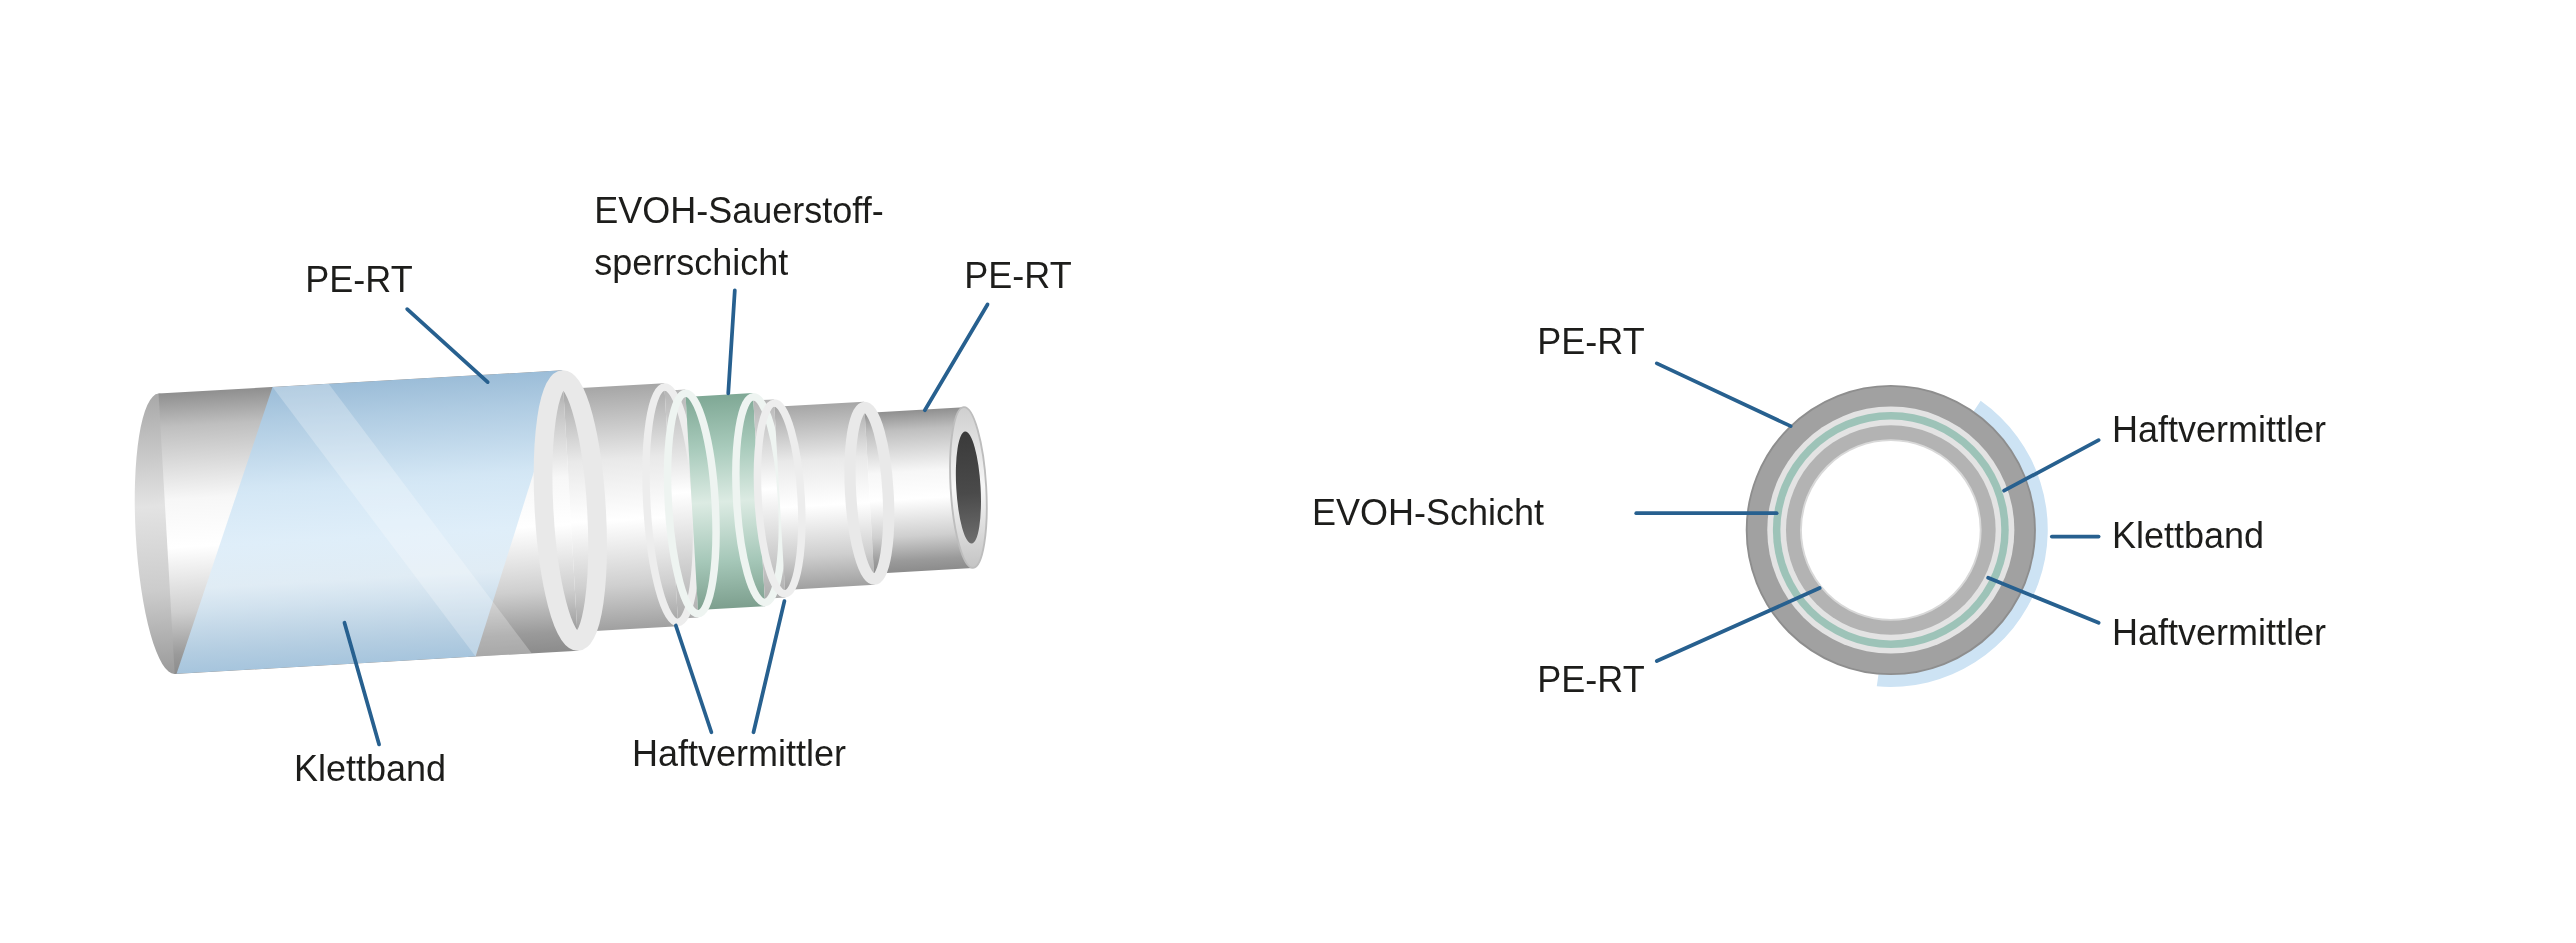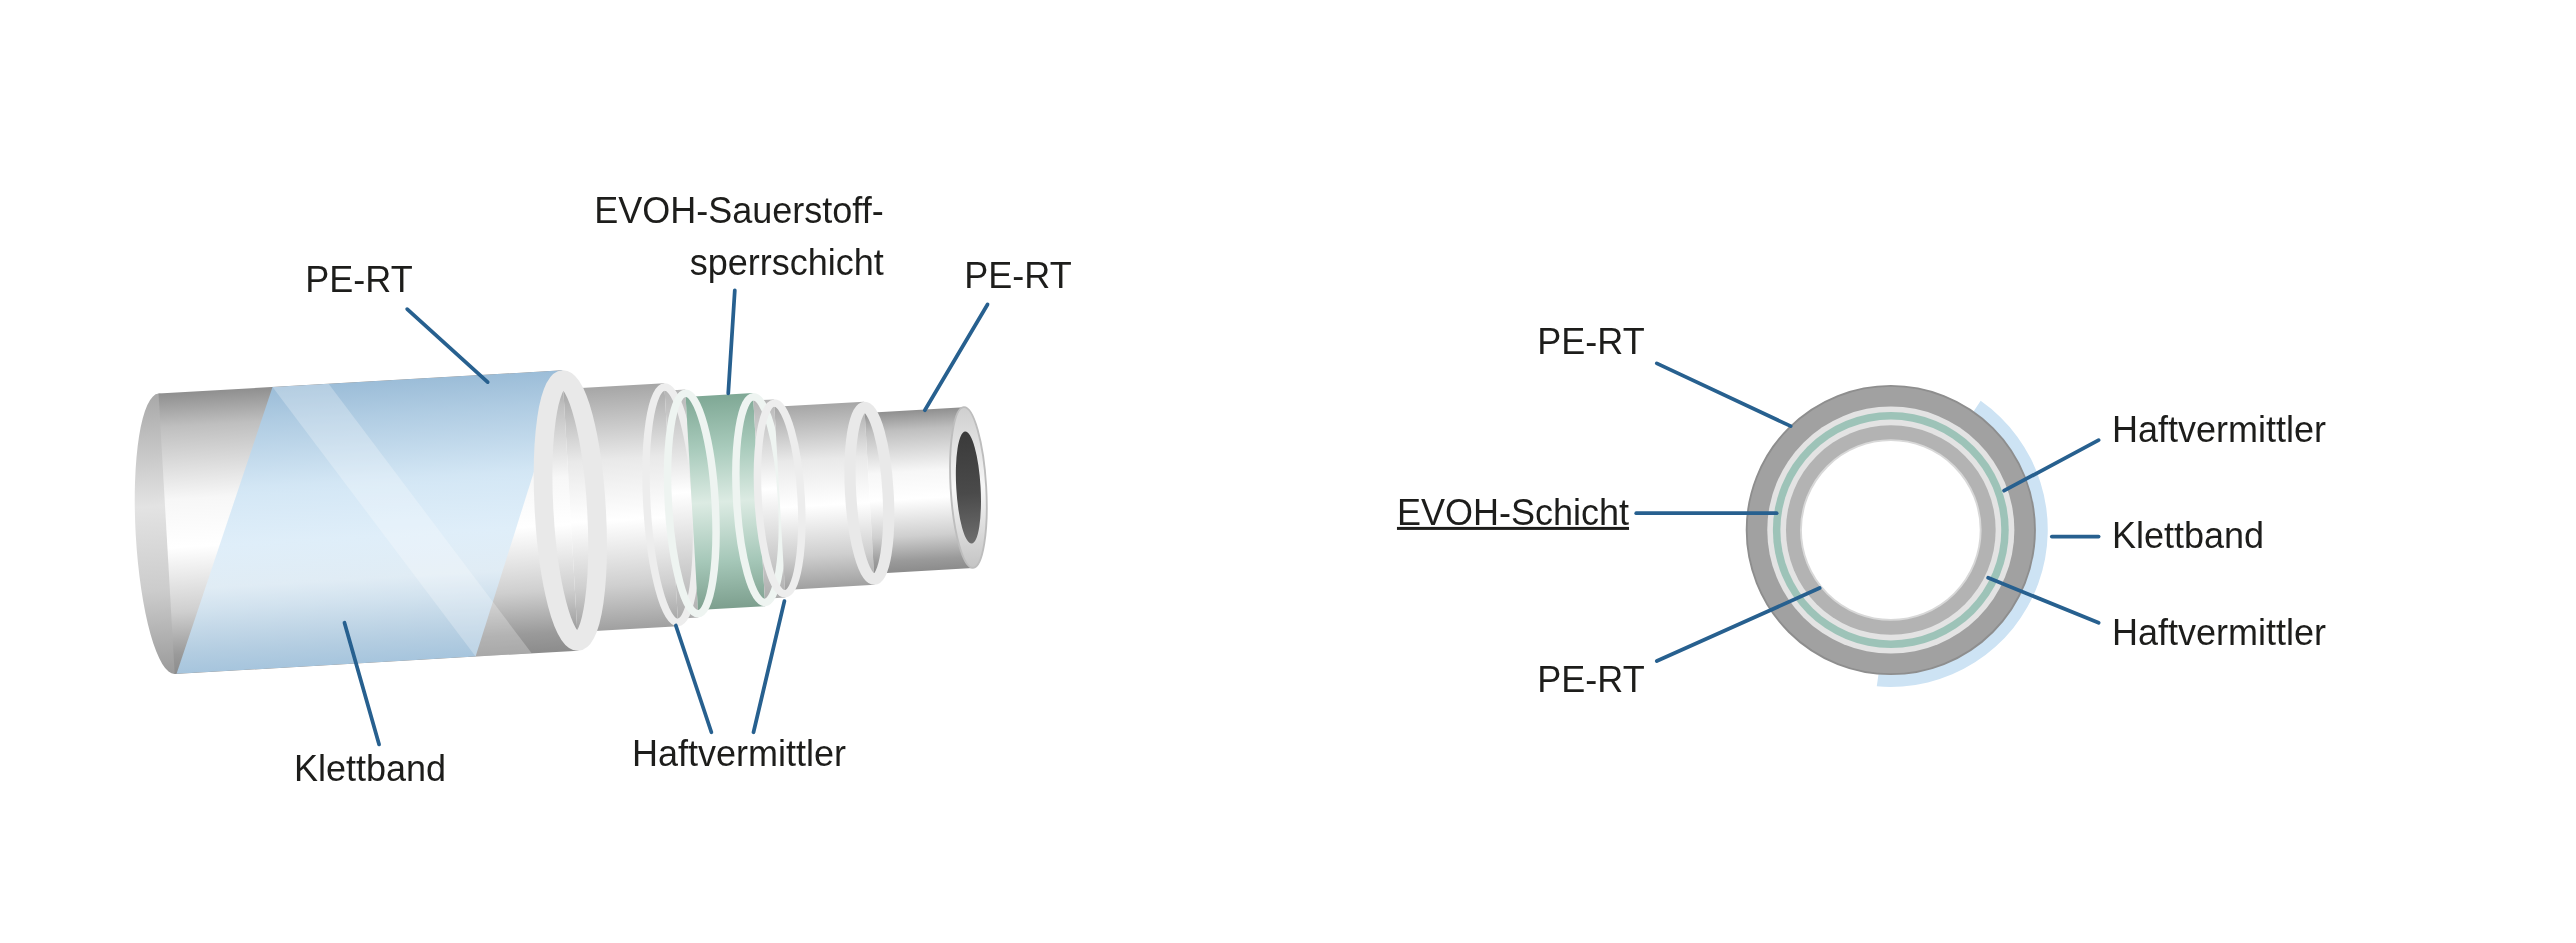--- a/index.html
+++ b/index.html
@@ -12,21 +12,21 @@
     font-family:"Liberation Sans", sans-serif;
   }
   .layer-svg{position:absolute;left:0;top:0;}
   .label{
     position:absolute;
     font-size:36px;
     line-height:1.45;
     color:#1d1d1b;
     transform:translate(-50%,-50%);
     white-space:pre-line;
-    text-align:right;
+    text-align:left;
     user-select:none;
   }
   .label.left-anchor{
     transform:translateY(-50%);
     text-align:left;
   }
   .leader{
     stroke:#27608f;
     stroke-width:4;
     fill:none;
@@ -163,21 +163,21 @@
 sperrschicht</div>
 
   <div class="label" style="left:1018px;top:276px;">PE-RT</div>
 
   <div class="label" style="left:370px;top:769px;">Klettband</div>
 
   <div class="label" style="left:739px;top:754px;">Haftvermittler</div>
 
   <div class="label" style="left:1591px;top:342px;">PE-RT</div>
 
-  <div class="label" style="left:1513px;top:513px;text-decoration:underline;">EVOH-Schicht</div>
+  <div class="label" style="left:1428px;top:513px;">EVOH-Schicht</div>
 
   <div class="label" style="left:1591px;top:680px;">PE-RT</div>
 
   <div class="label left-anchor" style="left:2112px;top:430px;">Haftvermittler</div>
 
   <div class="label left-anchor" style="left:2112px;top:536px;">Klettband</div>
 
   <div class="label left-anchor" style="left:2112px;top:633px;">Haftvermittler</div>
 
 </div>

